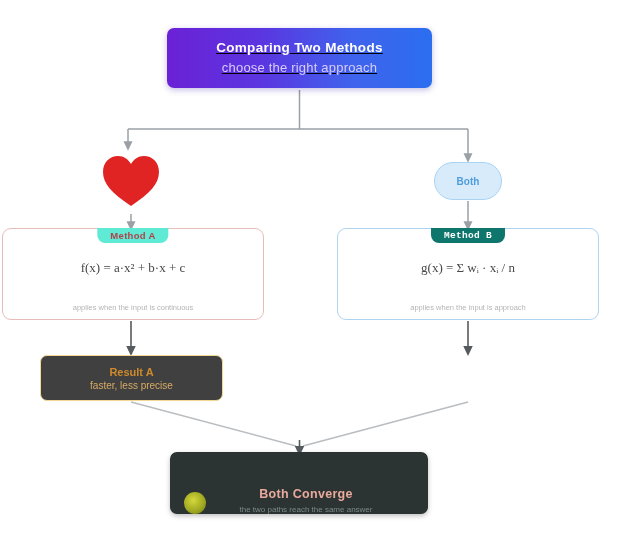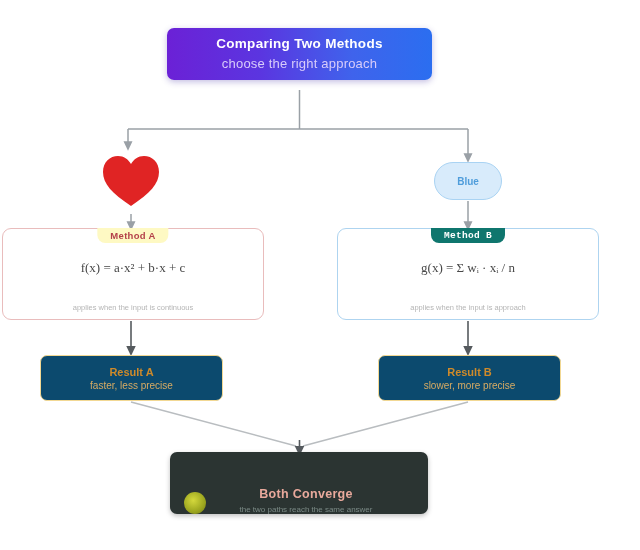--- a/index.html
+++ b/index.html
@@ -7,26 +7,27 @@
     width: 640px; height: 550px;
     background: #ffffff;
     font-family: "Liberation Sans", sans-serif;
     overflow: hidden;
   }
   #stage { position: relative; width: 640px; height: 550px; }
 
   
   .root-node {
     position: absolute; left: 167px; top: 28px;
-    width: 265px; height: 52px;
+    width: 265px; height: 60px;
     border-radius: 7px;
     background: linear-gradient(90deg, #6b21d6 0%, #5b35e0 35%, #3f63ec 70%, #2b6ef0 100%);
     display: flex; flex-direction: column;
     align-items: center; justify-content: center;
     box-shadow: 0 2px 6px rgba(60,40,160,.30);
+    text-decoration: underline;
   }
   .root-title {
     color: #ffffff; font-size: 13.5px; font-weight: bold;
     letter-spacing: .3px; line-height: 1.1;
   }
   .root-sub {
     color: #d8ccfa; font-size: 13px; margin-top: 4px; letter-spacing: .2px;
   }
 
   
@@ -52,40 +53,40 @@
   }
   .card.left  { left: 2px;   border: 1.6px solid #e9bcbc; }
   .card.right { left: 337px; border: 1.6px solid #aed4f0; }
 
   .card-badge {
     position: absolute; top: -1px; left: 50%; transform: translateX(-50%);
     padding: 2px 13px; border-radius: 0 0 8px 8px;
     font-size: 9.5px; font-weight: bold; letter-spacing: .3px;
     white-space: nowrap;
   }
-  .card.left  .card-badge { background: #fef9c3; color: #b4414a; }
+  .card.left  .card-badge { background: #5eead4; color: #b4414a; }
   .card.right .card-badge { background: #0f766e; color: #ffffff; font-family: Liberation Mono, monospace; }
 
   .card-formula {
     position: absolute; left: 0; right: 0; top: 30px;
     text-align: center; color: #484848;
     font-family: "Liberation Serif", serif;
     font-size: 13px; line-height: 1.45;
   }
   .card-note {
     position: absolute; left: 0; right: 0; bottom: 7px;
     text-align: center; color: #b5b5b5; font-size: 7.5px;
   }
 
   
   .result {
     position: absolute; top: 355px;
     width: 183px; height: 46px;
     border-radius: 7px;
-    background: #0c4a6e; border: 1px solid #f2d893;
+    background: #404040; border: 1px solid #f2d893;
     display: flex; flex-direction: column;
     align-items: center; justify-content: center;
   }
   .result.left  { left: 40px; }
   .result.right { left: 378px; }
   .result-title { color: #cf8a2a; font-size: 11px; font-weight: bold; }
   .result-sub   { color: #d8ab63; font-size: 10px; margin-top: 2px; }
 
   
   .conclusion {
@@ -152,44 +153,40 @@
     <div class="root-sub">choose the right approach</div>
   </div>
 
   <div class="heart-wrap">
     <svg width="62" height="56" viewBox="0 0 62 56">
       <path d="M31,53 C12,40 3,31 3,19 C3,9 10,3 18,3 C24,3 28,6 31,11 C34,6 38,3 44,3 C52,3 59,9 59,19 C59,31 50,40 31,53 Z" fill="#e02424"></path>
     </svg>
   </div>
 
   <div class="blue-pill">
-    <span class="blue-pill-label">Blue</span>
+    <span class="blue-pill-label">Both</span>
   </div>
 
   <div class="card left">
     <div class="card-badge">Method A</div>
     <div class="card-formula">f(x) = a·x² + b·x + c</div>
     <div class="card-note">applies when the input is continuous</div>
   </div>
 
   <div class="card right">
     <div class="card-badge">Method B</div>
     <div class="card-formula">g(x) = Σ wᵢ · xᵢ / n</div>
     <div class="card-note">applies when the input is approach</div>
   </div>
 
   <div class="result left">
     <div class="result-title">Result A</div>
     <div class="result-sub">faster, less precise</div>
   </div>
 
-  <div class="result right">
-    <div class="result-title">Result B</div>
-    <div class="result-sub">slower, more precise</div>
-  </div>
 
   <div class="conclusion">
     <div class="bulb"></div>
     <div class="conclusion-txt">
       <div class="conclusion-title">Both Converge</div>
       <div class="conclusion-sub">the two paths reach the same answer</div>
     </div>
   </div>
 
 </div>

